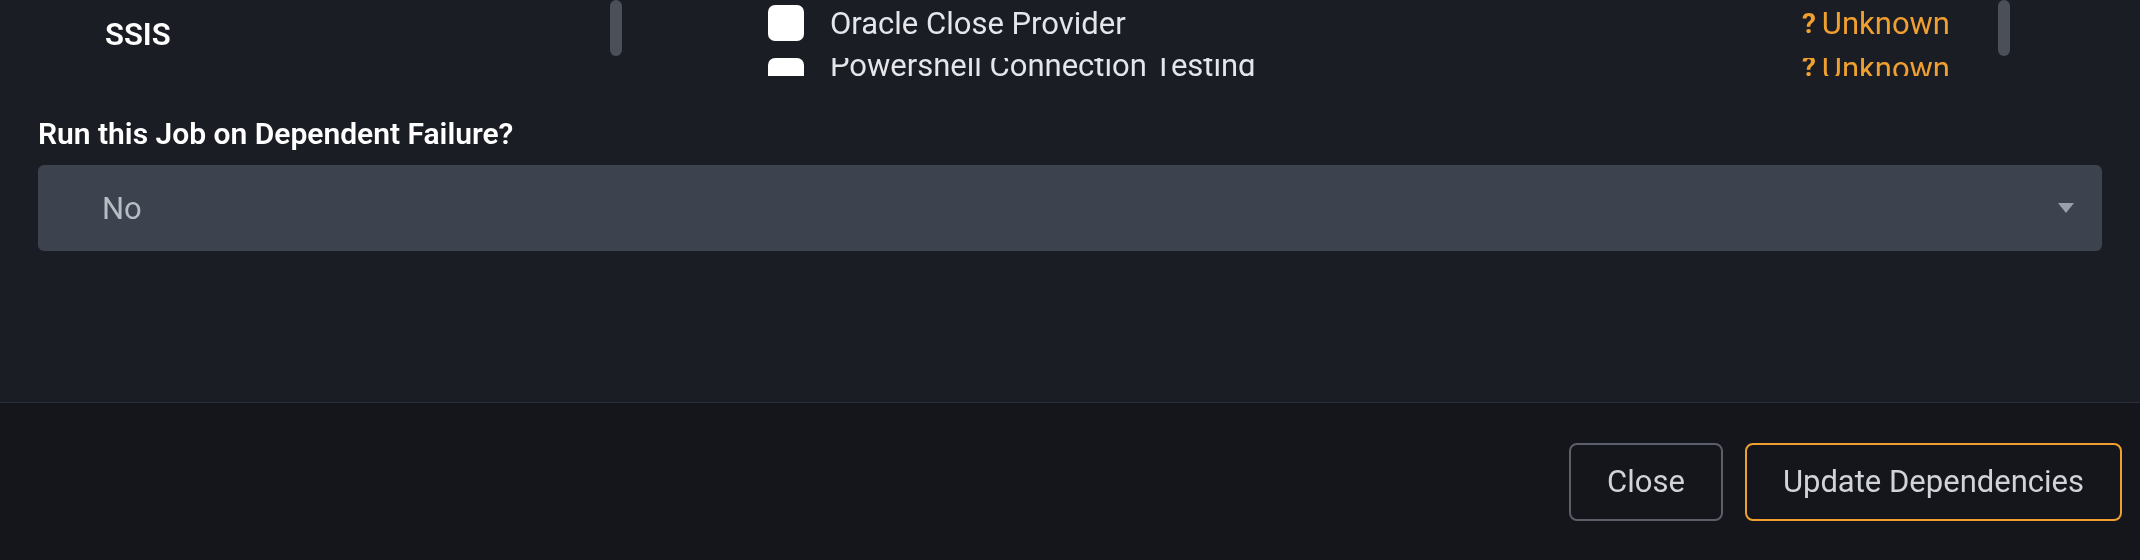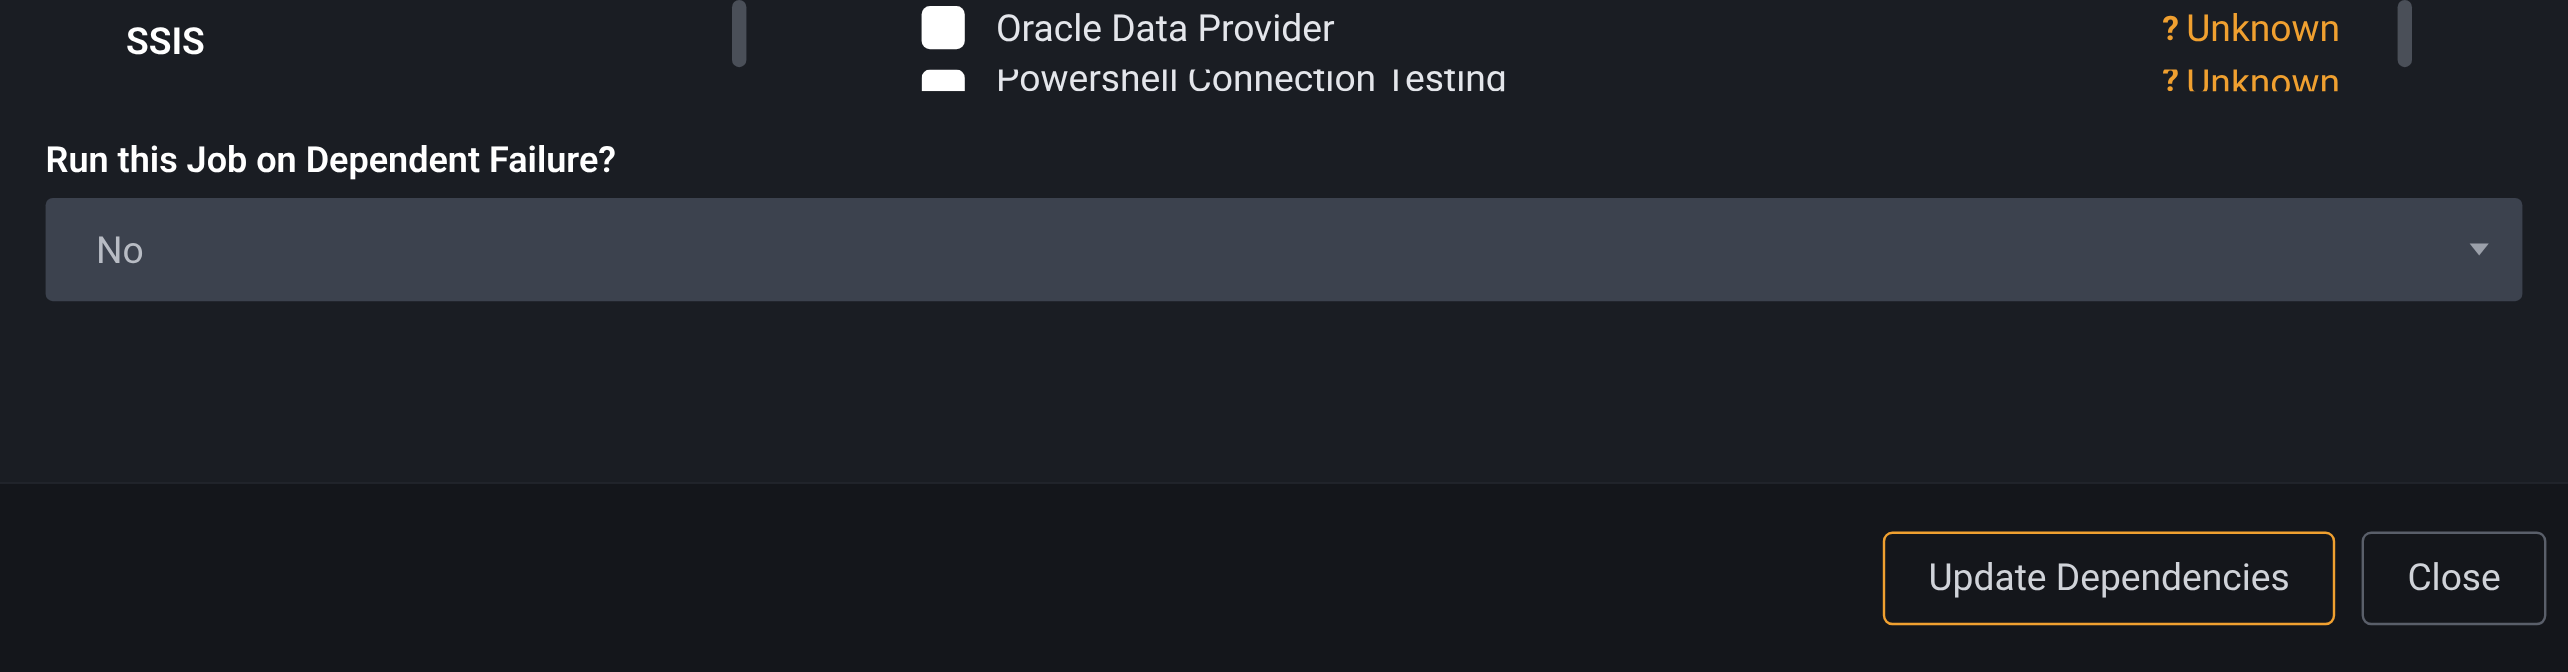--- a/index.html
+++ b/index.html
@@ -126,21 +126,21 @@
     .select-wrap {
       position: relative;
       width: 100%;
     }
     .select-field {
       width: 100%;
       height: 86px;
       background: #3c424e;
       border: none;
       border-radius: 6px;
-      padding: 0 42px;
+      padding: 0 64px;
       font-size: 31px;
       color: #b8bcc4;
       display: flex;
       align-items: center;
       cursor: pointer;
       position: relative;
     }
     .select-caret {
       position: absolute;
       right: 28px;
@@ -189,21 +189,21 @@
 </head>
 <body>
 
 <div class="upper-area">
   <div class="left-category">SSIS</div>
   <div class="scroll-track"></div>
 
   <div class="dep-list">
     <div class="dep-item">
       <div class="dep-checkbox"></div>
-      <div class="dep-label">Oracle Data Provider</div>
+      <div class="dep-label">Oracle Close Provider</div>
     </div>
     <div class="dep-item cutoff">
       <div class="dep-checkbox"></div>
       <div class="dep-label">Powershell Connection Testing</div>
     </div>
   </div>
 
   <div class="status-col">
     <div class="status-badge">
       <span class="question-icon">?</span>
@@ -222,15 +222,15 @@
   <div class="form-label">Run this Job on Dependent Failure?</div>
   <div class="select-wrap">
     <div class="select-field">
       <span>No</span>
       <div class="select-caret"></div>
     </div>
   </div>
 </div>
 
 <div class="footer">
+  <div class="btn btn-secondary">Close</div>
   <div class="btn btn-primary">Update Dependencies</div>
-  <div class="btn btn-secondary">Close</div>
 </div>
 
 </body></html>

